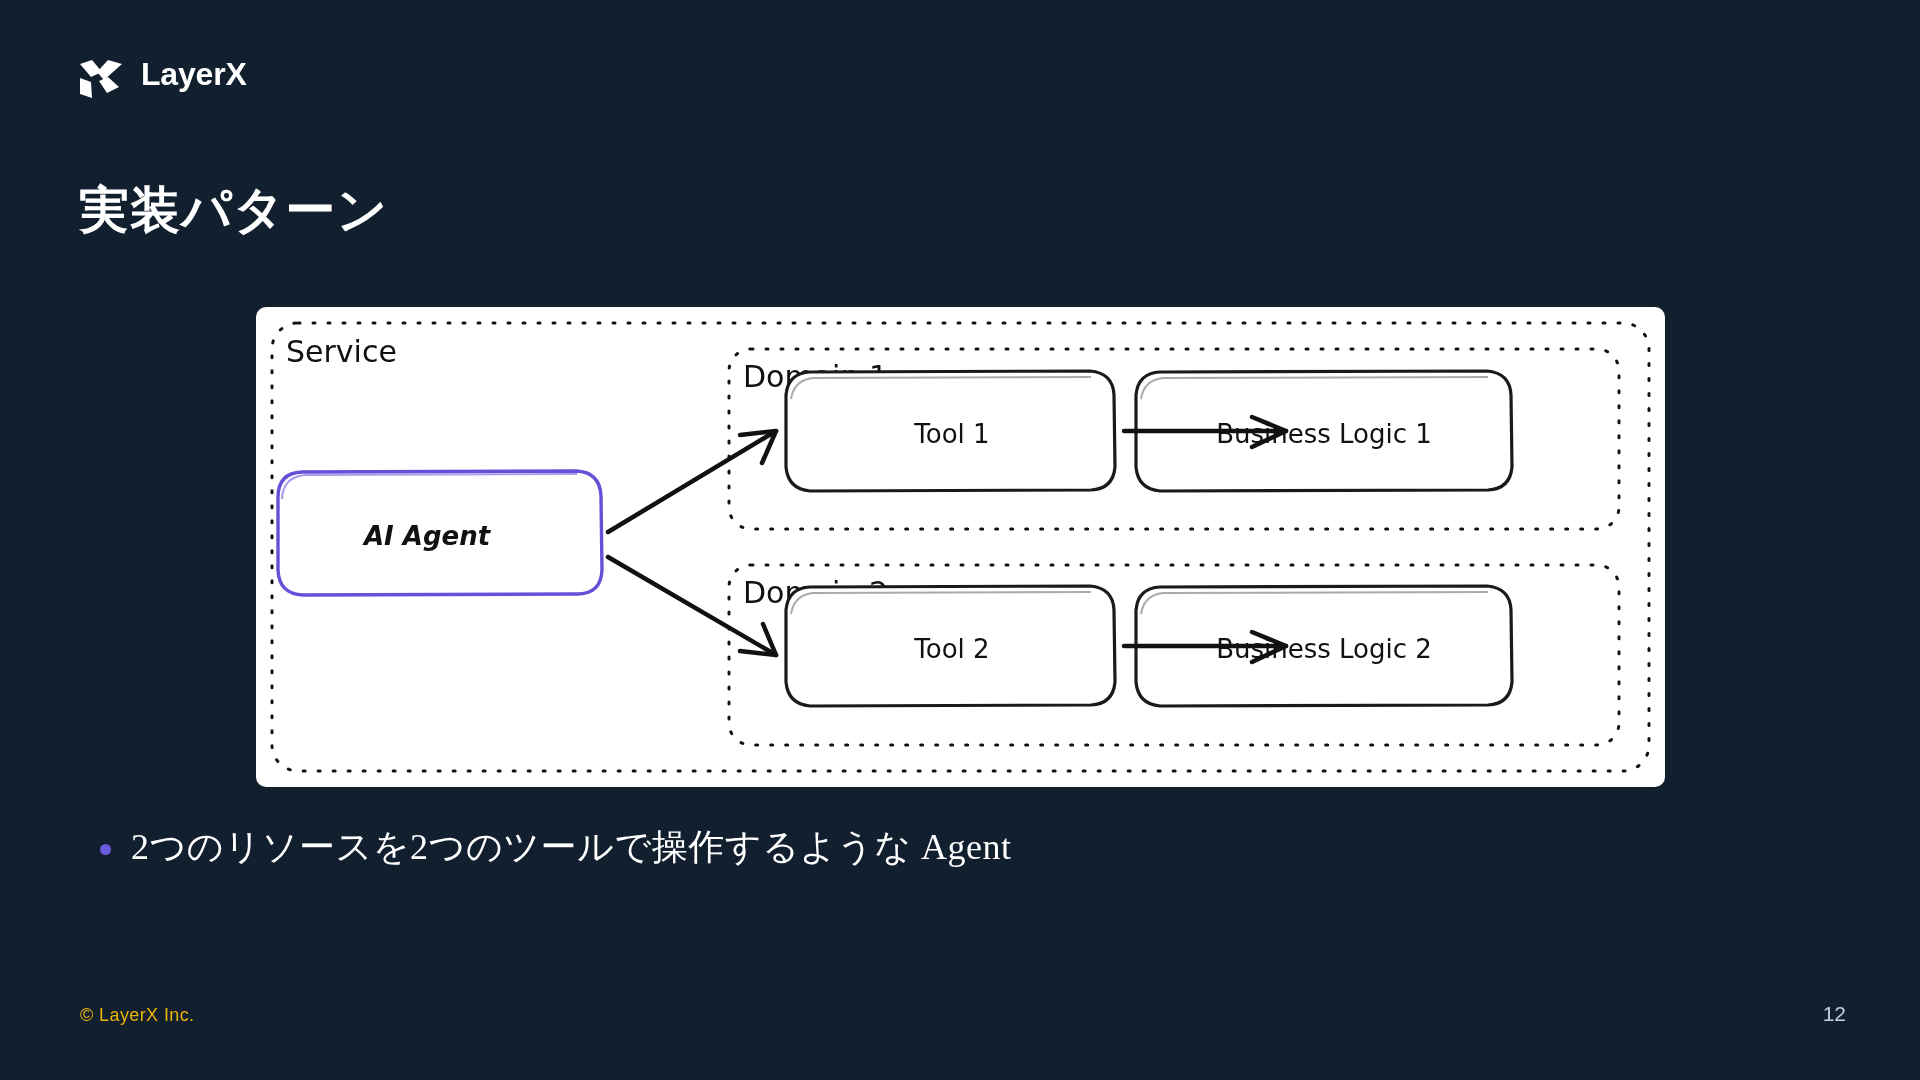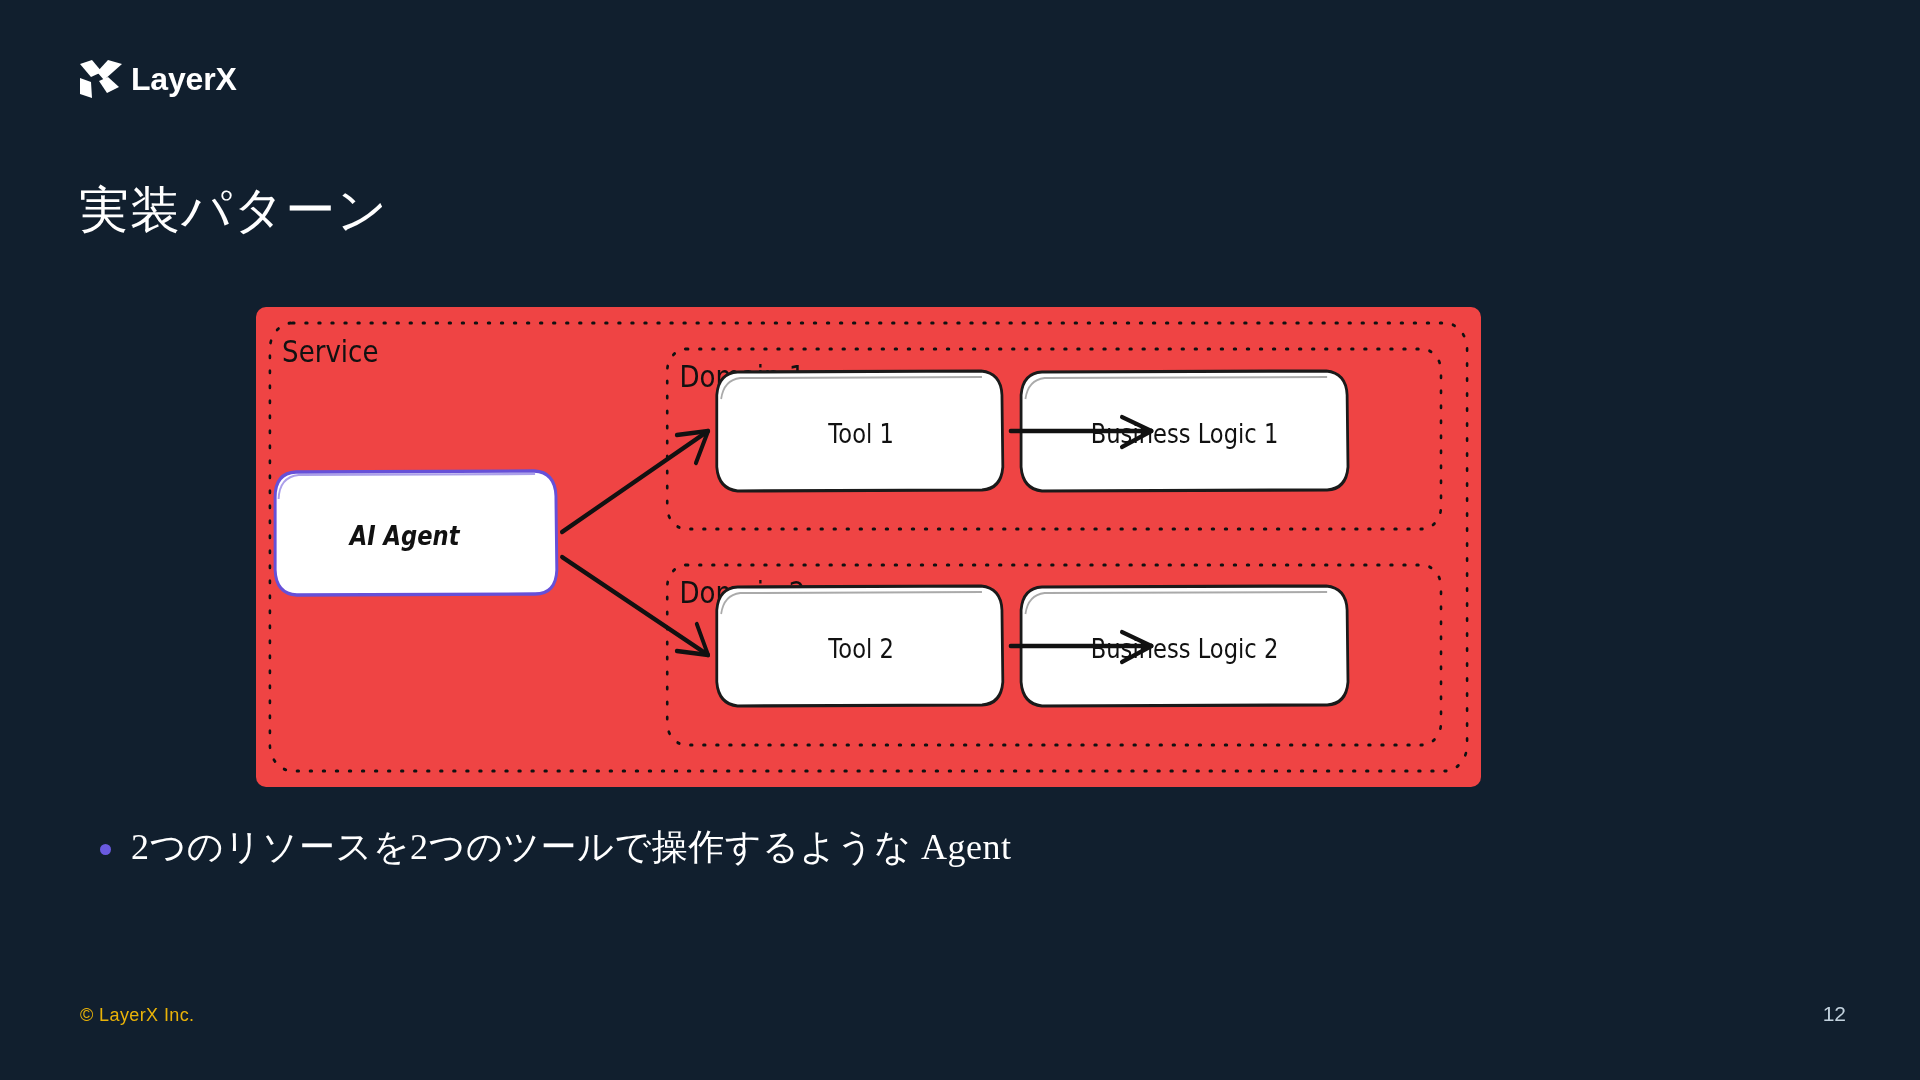--- a/index.html
+++ b/index.html
@@ -6,40 +6,40 @@
   html,body { width:1920px; height:1080px; overflow:hidden; }
   body {
     background:#111f2e;
     font-family:"Liberation Sans", sans-serif;
     position:relative;
   }
 
   
   .logo-wrap {
     position:absolute; left:78px; top:58px;
-    display:flex; align-items:center; gap:7px;
+    display:flex; align-items:flex-start; gap:17px;
   }
   .logo-mark { width:46px; height:42px; display:block; }
   .logo-text {
     color:#ffffff; font-size:32px; font-weight:700;
     letter-spacing:-0.2px; line-height:1;
   }
 
   
   .slide-title {
     position:absolute; left:79px; top:182px;
-    color:#ffffff; font-size:50px; font-weight:400;
+    color:#ffffff; font-size:50px; font-weight:700;
     letter-spacing:1px; line-height:1.15;
   }
 
   
   .diagram-card {
     position:absolute; left:256px; top:307px;
-    width:1225px; height:480px;
-    background:#ef4444; border-radius:10px;
+    width:1409px; height:480px;
+    background:#ffffff; border-radius:10px;
   }
   .diagram-svg { position:absolute; inset:0; width:100%; height:100%; }
 
   
   .bullet-row {
     position:absolute; left:100px; top:822px;
     display:flex; align-items:flex-start; gap:20px;
   }
   .bullet-dot {
     width:11px; height:11px; border-radius:50%;

